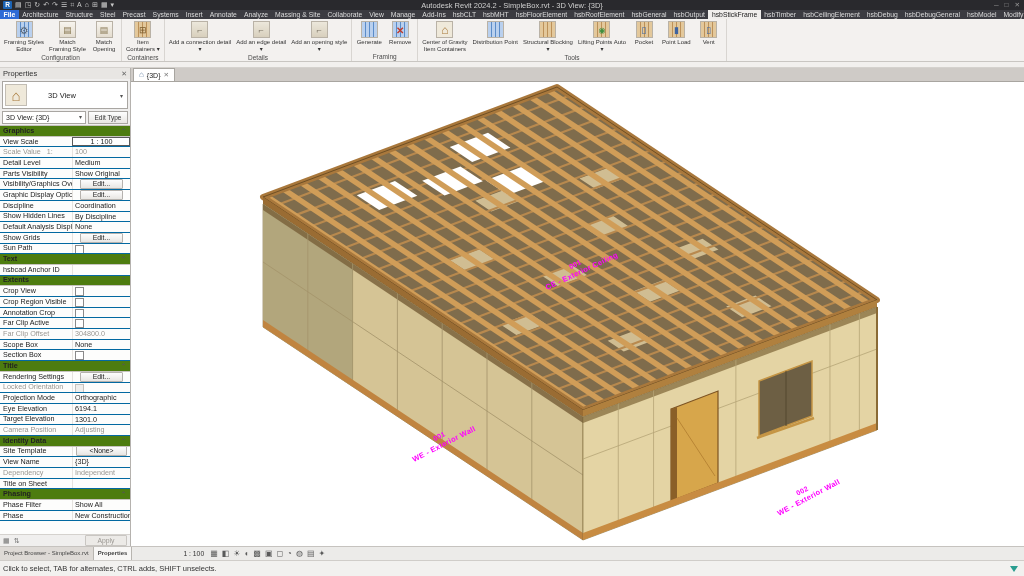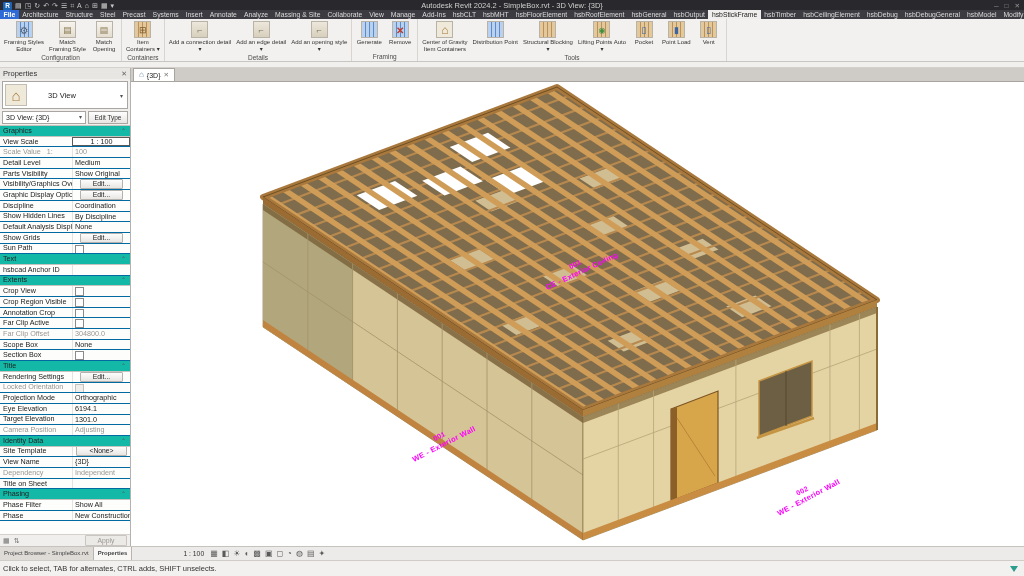--- a/index.html
+++ b/index.html
@@ -1,20 +1,20 @@
 <!DOCTYPE html>
 <html><head>
 <meta charset="utf-8">
 <style>
   *{box-sizing:border-box;margin:0;padding:0}
   html,body{width:1024px;height:576px;overflow:hidden;background:#fff;
     font-family:"Liberation Sans",sans-serif;color:#222;-webkit-font-smoothing:antialiased}
 
   
-  #titlebar{position:absolute;left:0;top:0;width:1024px;height:10px;background:#29292d;display:flex;align-items:flex-end}
+  #titlebar{position:absolute;left:0;top:0;width:1024px;height:10px;background:#29292d;display:flex;align-items:center}
   #qat{display:flex;align-items:center;gap:3px;padding-left:3px}
   .qat-ic{font-size:7px;line-height:8px;color:#c9c9c9;cursor:default}
   .qat-ic.logo{background:#1b63b5;color:#fff;font-weight:bold;width:9px;height:8px;text-align:center;border-radius:1px;font-size:6.5px}
   #title-text{position:absolute;left:0;right:0;text-align:center;font-size:7.5px;color:#cfcfcf;pointer-events:none}
   #winctl{margin-left:auto;display:flex;gap:6px;padding-right:4px}
   #winctl span{font-size:6.5px;color:#9a9a9a}
 
   
   #ribbontabs{position:absolute;left:0;top:10px;width:1024px;height:9px;background:#3b3b41;display:flex;align-items:stretch;overflow:hidden}
   .rtab{font-size:6.8px;line-height:9px;color:#dcdcdc;padding:0 3.5px;white-space:nowrap;cursor:default}
@@ -58,21 +58,21 @@
   #typebox .tname{font-size:7.5px;padding-left:21px;color:#222}
   #typebox .dd{margin-left:auto;font-size:6px;color:#555;padding-right:2px}
   #selrow{display:flex;margin:1px 2px;height:13px;gap:2px}
   #selcombo{flex:1;background:#fff;border:1px solid #a9a6a2;font-size:7px;line-height:11px;padding:0 3px;display:flex}
   #selcombo .dd{margin-left:auto;font-size:6px;color:#555}
   #edittype{width:40px;border:1px solid #a9a6a2;background:linear-gradient(#fdfdfd,#e8e6e3);font-size:6.5px;line-height:11px;text-align:center;color:#333}
   #pgrid{flex:1;overflow:hidden;background:#fdfdfc;border-top:1px solid #c6c3bf}
   .prow{display:flex;height:10.7px;border-bottom:1px solid #0369a1;font-size:7.2px;line-height:10px;align-items:center}
   .plabel{width:72px;padding-left:3px;color:#222;white-space:nowrap;overflow:hidden}
   .pval{flex:1;border-left:1px solid #e6e3df;padding-left:2px;white-space:nowrap;overflow:hidden;color:#222;height:100%;line-height:10.5px}
-  .prow.section{background:#14b8a6;font-weight:normal;border-bottom:1px solid #c6c3bf}
+  .prow.section{background:#4d7c0f;font-weight:bold;border-bottom:1px solid #c6c3bf}
   .prow.section .plabel{width:auto;flex:1}
   .prow.section::after{content:"⌃";font-size:6px;color:#555;padding-right:4px}
   .prow.gray .pval,.prow.gray .plabel{color:#9a9792}
   .prow.boxed .pval{background:#fff;outline:1.4px solid #5a5a5a;outline-offset:-1.4px;text-align:center;padding-left:0}
   .prow.btn .pval{display:flex;justify-content:center;align-items:center;padding-left:0}
   .prow.btn .pval span{border:1px solid #b5b2ae;background:linear-gradient(#fdfdfd,#e8e6e3);padding:0 12px;font-size:6.8px;line-height:8px;border-radius:1px}
   .prow.check .pval::before{content:"";display:inline-block;width:7px;height:7px;border:1px solid #8a8a8a;background:#fff;margin-top:1px}
   .prow.check.gray .pval::before{border-color:#c5c2be;background:#efeeec}
   #papply{height:12px;display:flex;align-items:center;padding:0 3px;gap:4px;background:#f0efee;border-top:1px solid #d5d2ce}
   #papply .gly{font-size:7px;color:#777}

